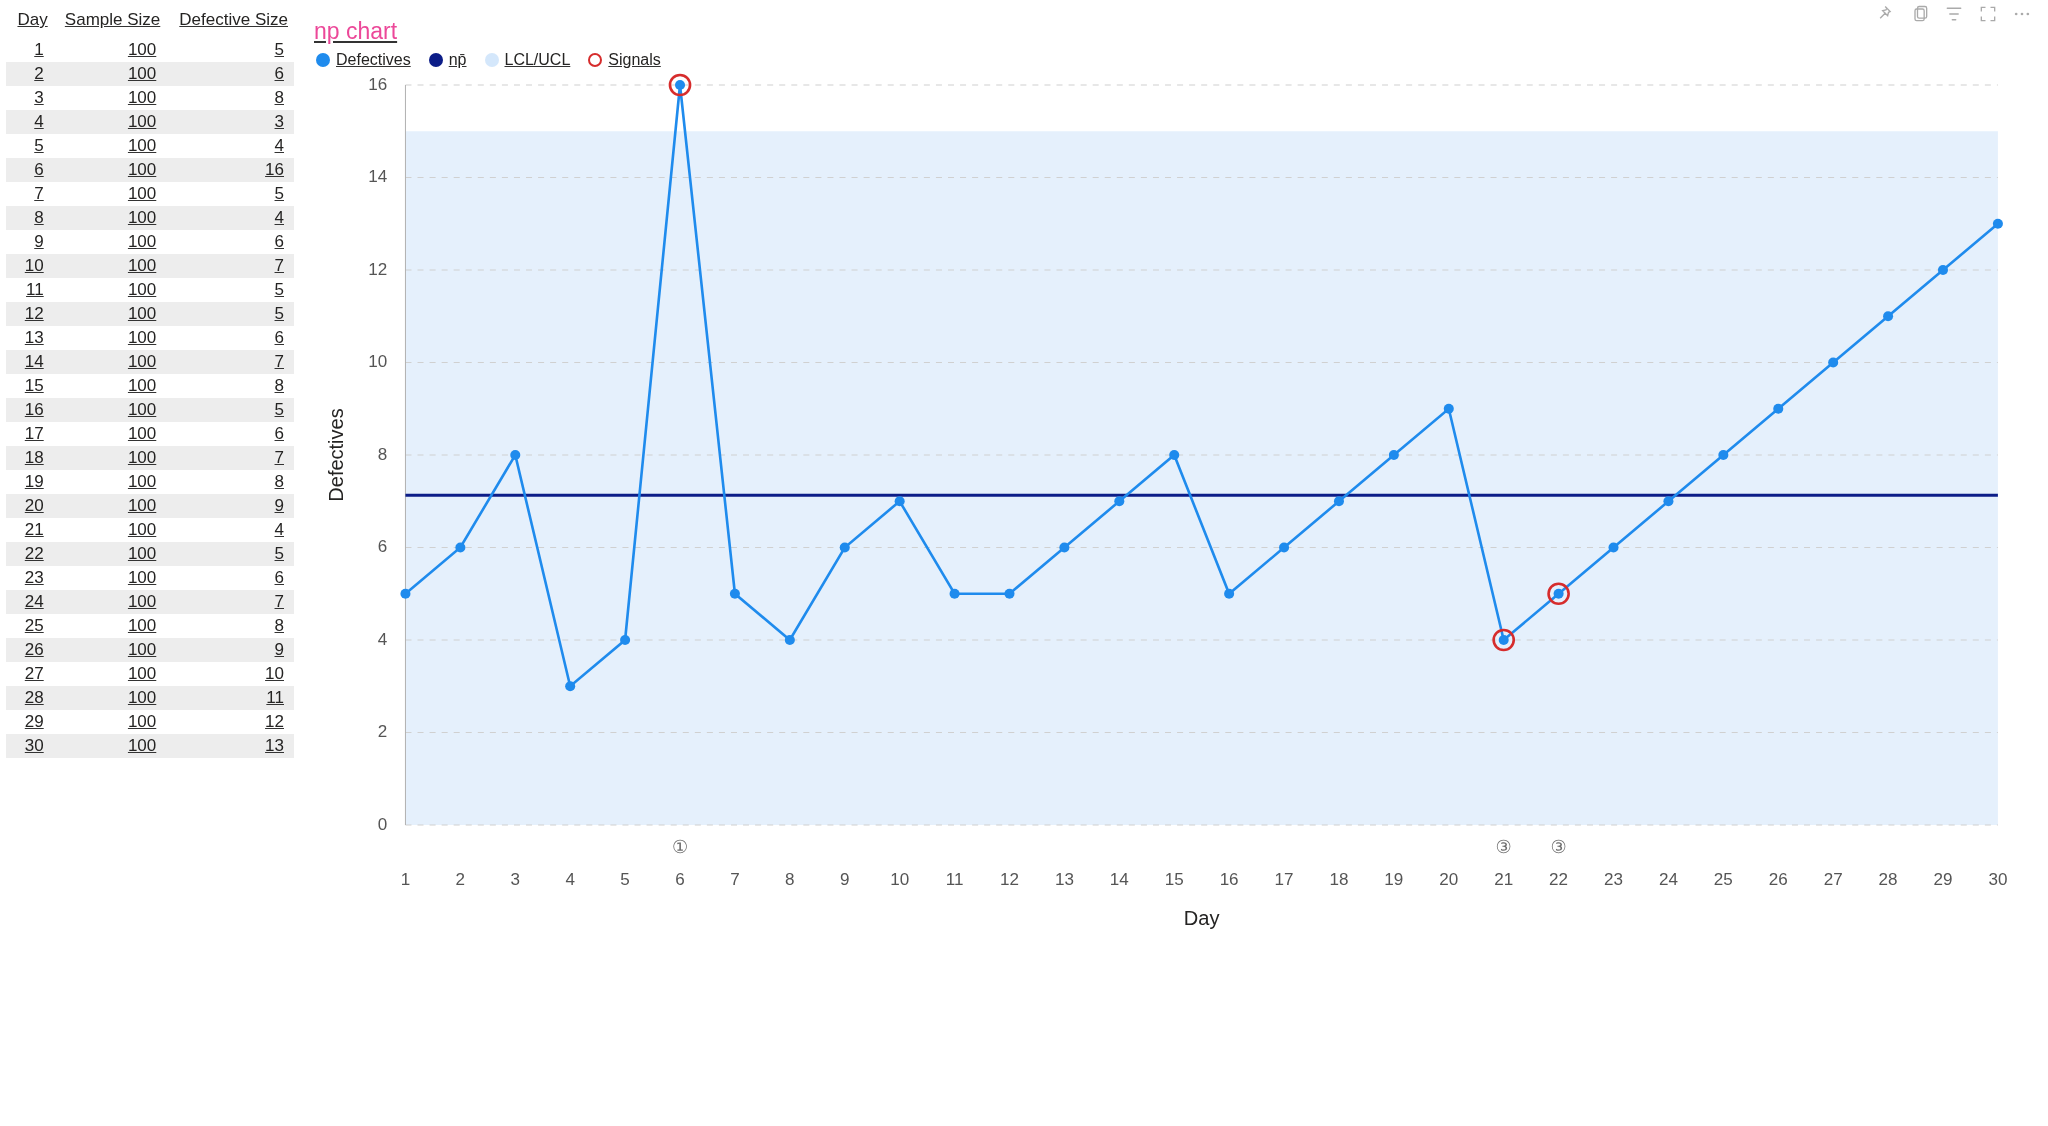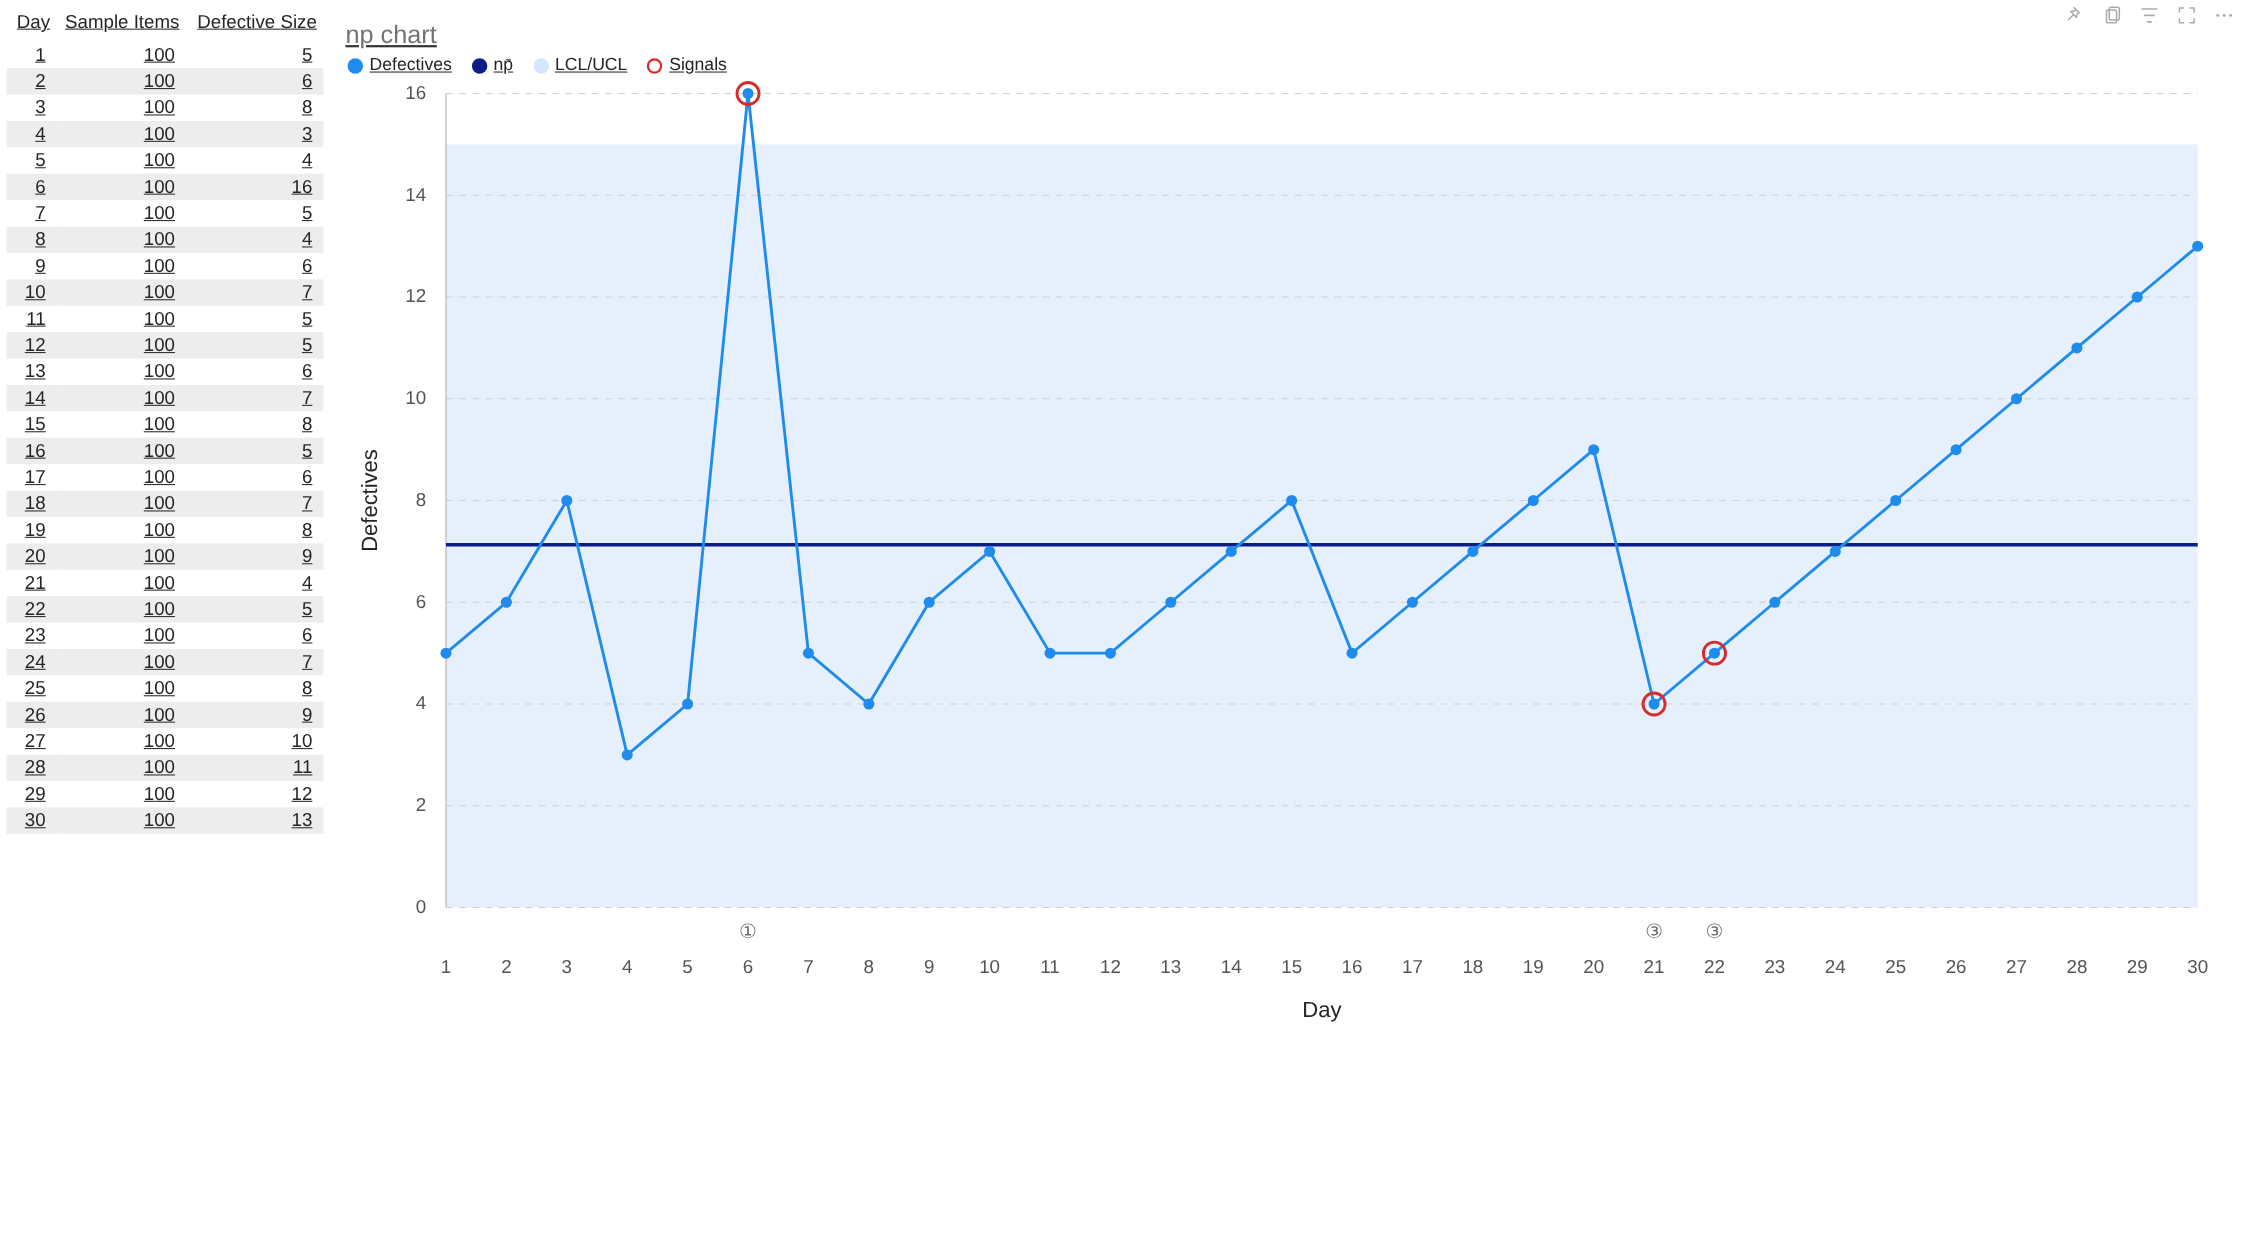--- a/index.html
+++ b/index.html
@@ -76,21 +76,21 @@
   
   .chart-panel {
     flex: 1;
     padding: 18px 30px 8px 10px;
     box-sizing: border-box;
     position: relative;
   }
   .chart-title {
     font-size: 23px;
     font-weight: 400;
-    color: #737373;
+    color: #ec4899;
     margin-bottom: 6px;
     padding-left: 4px;
   }
   .legend {
     display: flex;
     gap: 18px;
     align-items: center;
     font-size: 16px;
     padding-left: 6px;
     margin-bottom: 6px;
@@ -156,21 +156,21 @@
           <circle cx="19" cy="12" r="1.6" fill="#666"></circle>
         </svg>
     </span>
   </div>
 
   <div class="table-panel">
     <table class="data-table">
       <thead>
         <tr>
           <th>Day</th>
-          <th>Sample Items</th>
+          <th>Sample Size</th>
           <th>Defective Size</th>
         </tr>
       </thead>
       <tbody id="table-body">
           <tr class="">
             <td>1</td>
             <td>100</td>
             <td>5</td>
           </tr>
           <tr class="even">

